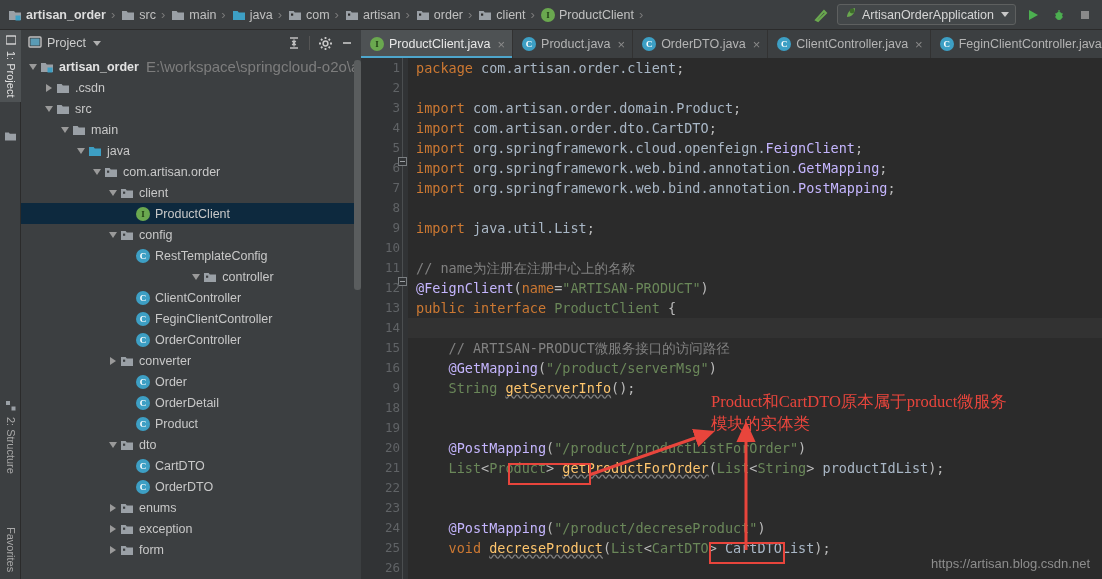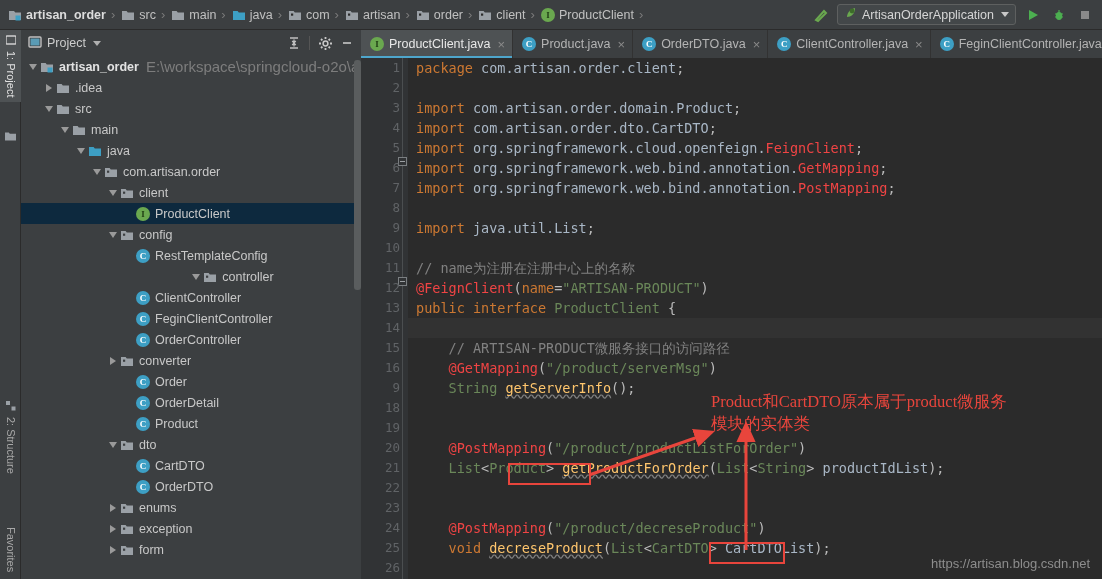--- a/index.html
+++ b/index.html
@@ -137,21 +137,21 @@
     font-size: 13.5px;
     overflow: hidden;
   }
   .ln { height: 20px; line-height: 20px; white-space: pre; padding-left: 8px; }
   .ln.cursorline { background: #323232; width: 100%; }
 
   .k  { color: #cc7832; }  
   .s  { color: #6a8759; }  
   .cm { color: #808080; }  
   .cn { color: #a9b7c6; }  
-  .pk { color: #ef4444; }  
+  .pk { color: #c4b5fd; }  
   .gr { color: #6a8759; }
   .mt { color: #ffc66d; }  
   .wv { text-decoration: underline wavy #808080; text-decoration-skip-ink: none; }
 
   
   .ann {
     position: absolute;
     color: #e8453c;
     font-family: "Liberation Serif", serif;
     font-size: 16.5px;
@@ -390,21 +390,21 @@
         </div>
         <div class="row" style="padding-left: 22px;">
           <span class="arrow">
             <span class="tri r"></span>
           </span>
           <span class="ico">
             <svg width="14" height="14" viewBox="0 0 14 14">
               <path d="M1 3h4.6l1.2 1.5H13V12H1z" fill="#9aa0a6"></path>
             </svg>
           </span>
-          <span class="nm">.idea</span>
+          <span class="nm">.csdn</span>
         </div>
         <div class="row" style="padding-left: 22px;">
           <span class="arrow">
             <span class="tri d"></span>
           </span>
           <span class="ico">
             <svg width="14" height="14" viewBox="0 0 14 14">
               <path d="M1 3h4.6l1.2 1.5H13V12H1z" fill="#9aa0a6"></path>
             </svg>
           </span>

